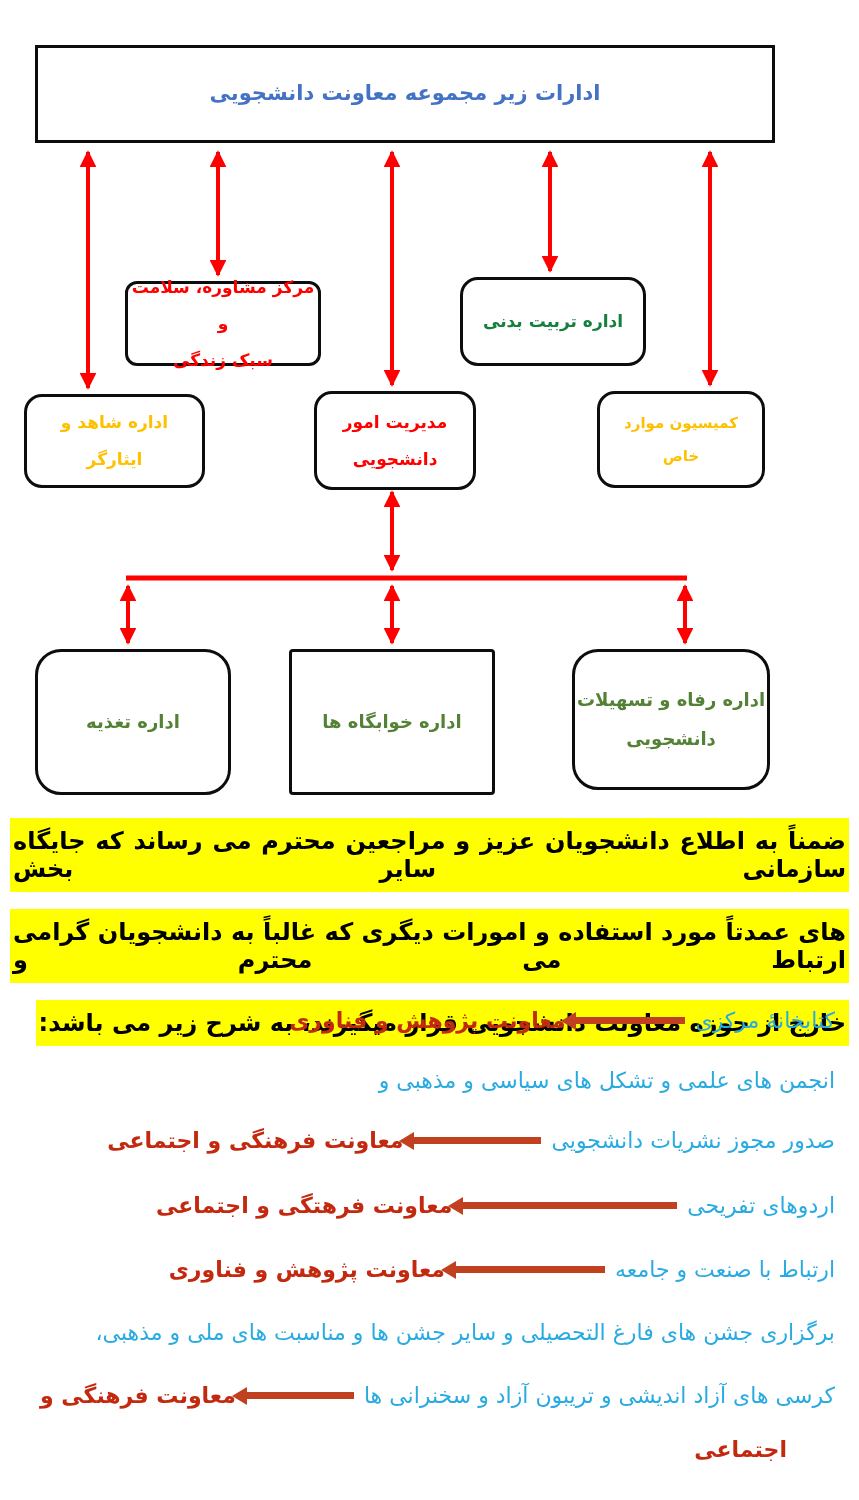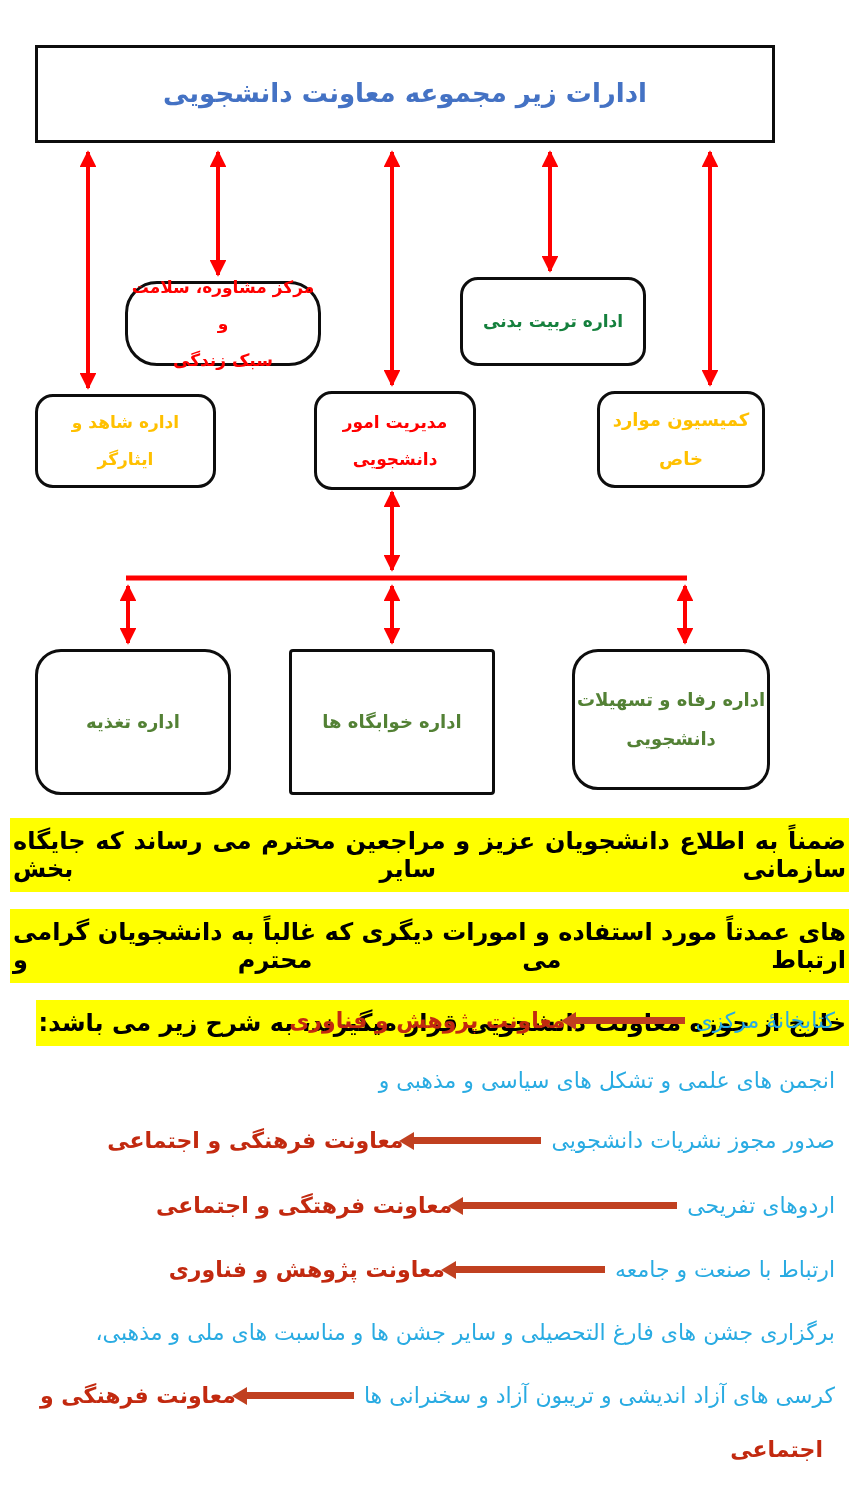--- a/index.html
+++ b/index.html
@@ -8,31 +8,31 @@
 
   
   #connector-layer{position:absolute;top:0;left:0;width:859px;height:820px;z-index:0;}
 
   .org-box{position:absolute;z-index:1;background:#ffffff;border:3px solid #0d0d0d;
            display:flex;align-items:center;justify-content:center;text-align:center;
            font-weight:bold;}
   .org-box .bx-label{white-space:pre-line;line-height:2.15;}
 
   #title-box{left:35px;top:45px;width:734px;height:92px;border-radius:0;
-             font-size:26px;color:#4472C4;}
-  #box-counseling{left:125px;top:281px;width:190px;height:79px;border-radius:32px;
+             font-size:21px;color:#4472C4;}
+  #box-counseling{left:125px;top:281px;width:190px;height:79px;border-radius:12px;
                   font-size:17px;color:#FF0000;align-items:center;}
   #box-sport{left:460px;top:277px;width:180px;height:83px;border-radius:18px;
              font-size:17px;color:#15803d;}
-  #box-shahed{left:35px;top:394px;width:175px;height:88px;border-radius:18px;
+  #box-shahed{left:24px;top:394px;width:175px;height:88px;border-radius:18px;
               font-size:17px;color:#FFC000;}
   #box-student-affairs{left:314px;top:391px;width:156px;height:93px;border-radius:18px;
                        font-size:17px;color:#FF0000;}
   #box-commission{left:597px;top:391px;width:162px;height:91px;border-radius:18px;
-                  font-size:18px;color:#FFC000;}
+                  font-size:15px;color:#FFC000;}
   #box-nutrition{left:35px;top:649px;width:190px;height:140px;border-radius:26px;
                  font-size:18px;color:#538135;}
   #box-dormitories{left:289px;top:649px;width:200px;height:140px;border-radius:4px;
                    font-size:18px;color:#538135;}
   #box-welfare{left:572px;top:649px;width:192px;height:135px;border-radius:26px;
                font-size:18px;color:#538135;}
 
   
   #notice{position:absolute;top:818px;right:10px;left:10px;direction:rtl;
           text-align:right;font-size:24px;font-weight:bold;color:#000;}
@@ -50,21 +50,21 @@
             transform:translateY(-50%);border-top:9px solid transparent;
             border-bottom:9px solid transparent;border-right:15px solid #C04020;}
 
   #row-1{top:1008px;}
   #row-2{top:1068px;}
   #row-3{top:1128px;}
   #row-4{top:1193px;}
   #row-5{top:1257px;}
   #row-6{top:1320px;}
   #row-7{top:1383px;}
-  #row-8{top:1437px;padding-right:36px;text-align:center;}
+  #row-8{top:1437px;padding-right:72px;text-align:center;}
 </style>
 </head>
 <body>
 
 <svg id="connector-layer" viewBox="0 0 859 820" xmlns="http://www.w3.org/2000/svg">
   <defs>
     <marker id="arr" viewBox="0 0 10 10" refX="9" refY="5" markerWidth="4.2" markerHeight="4.2" orient="auto-start-reverse">
       <path d="M0,0 L10,5 L0,10 z" fill="#FF0000"></path>
     </marker>
   </defs>

